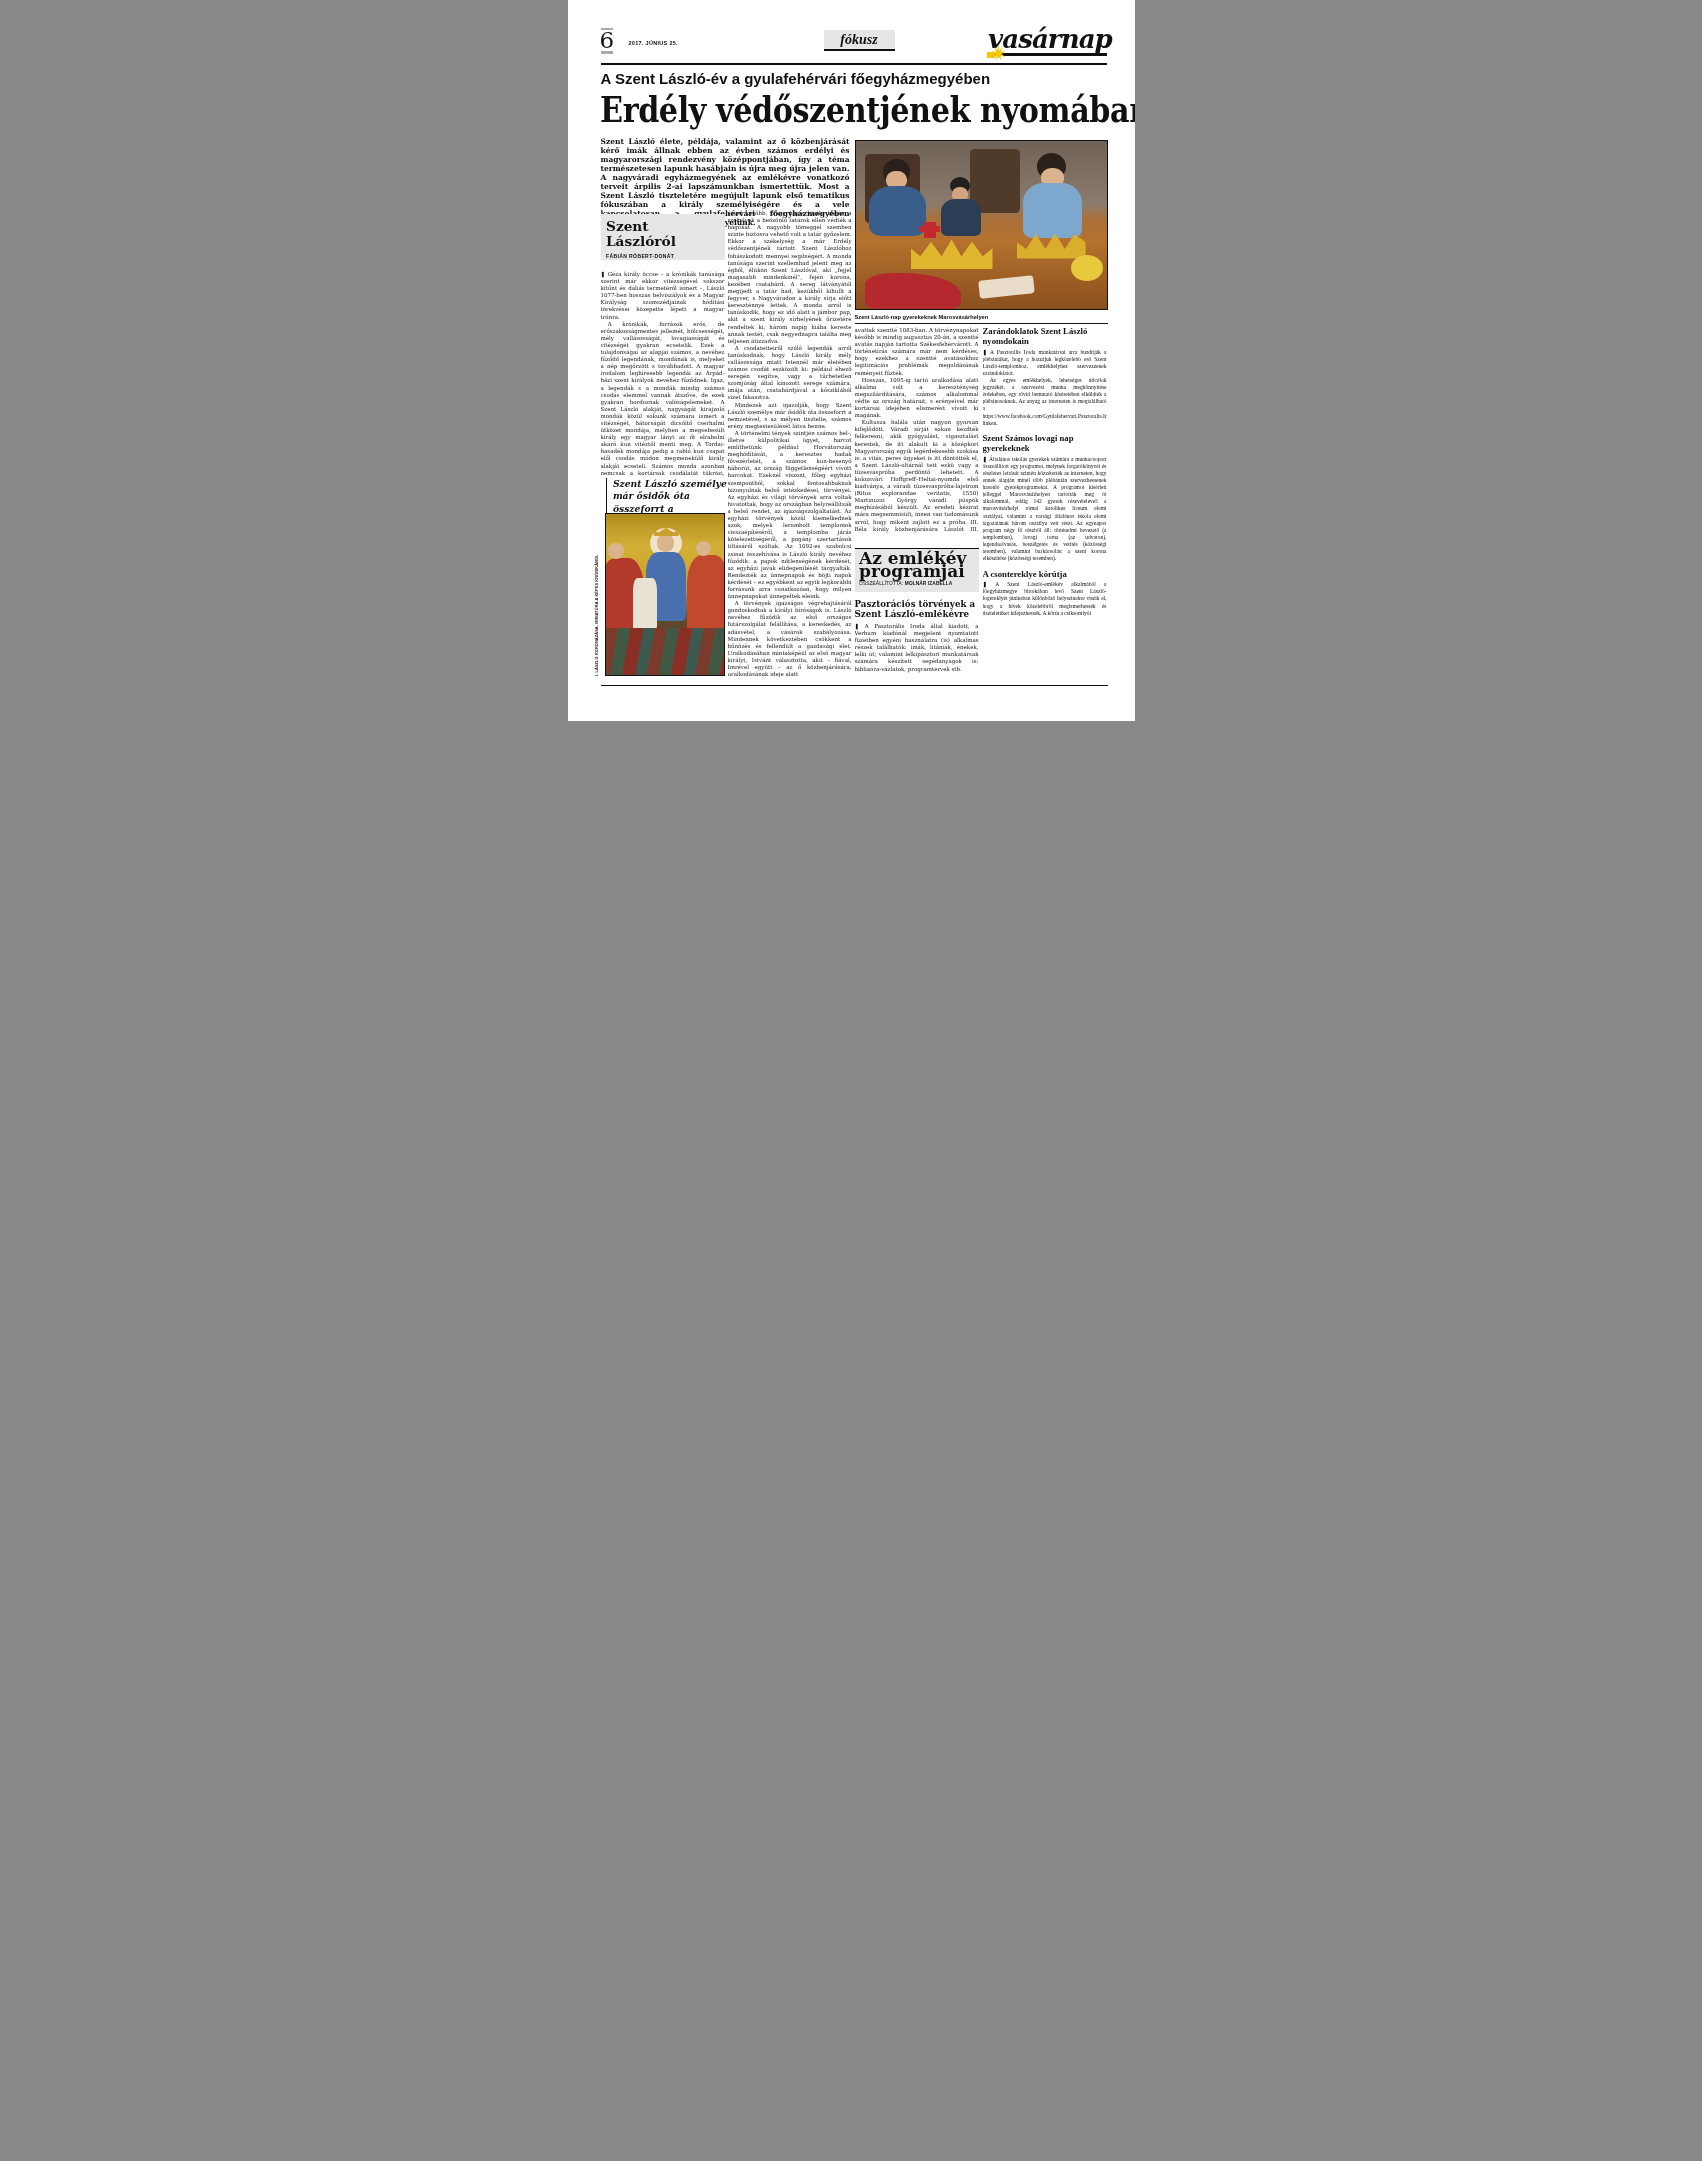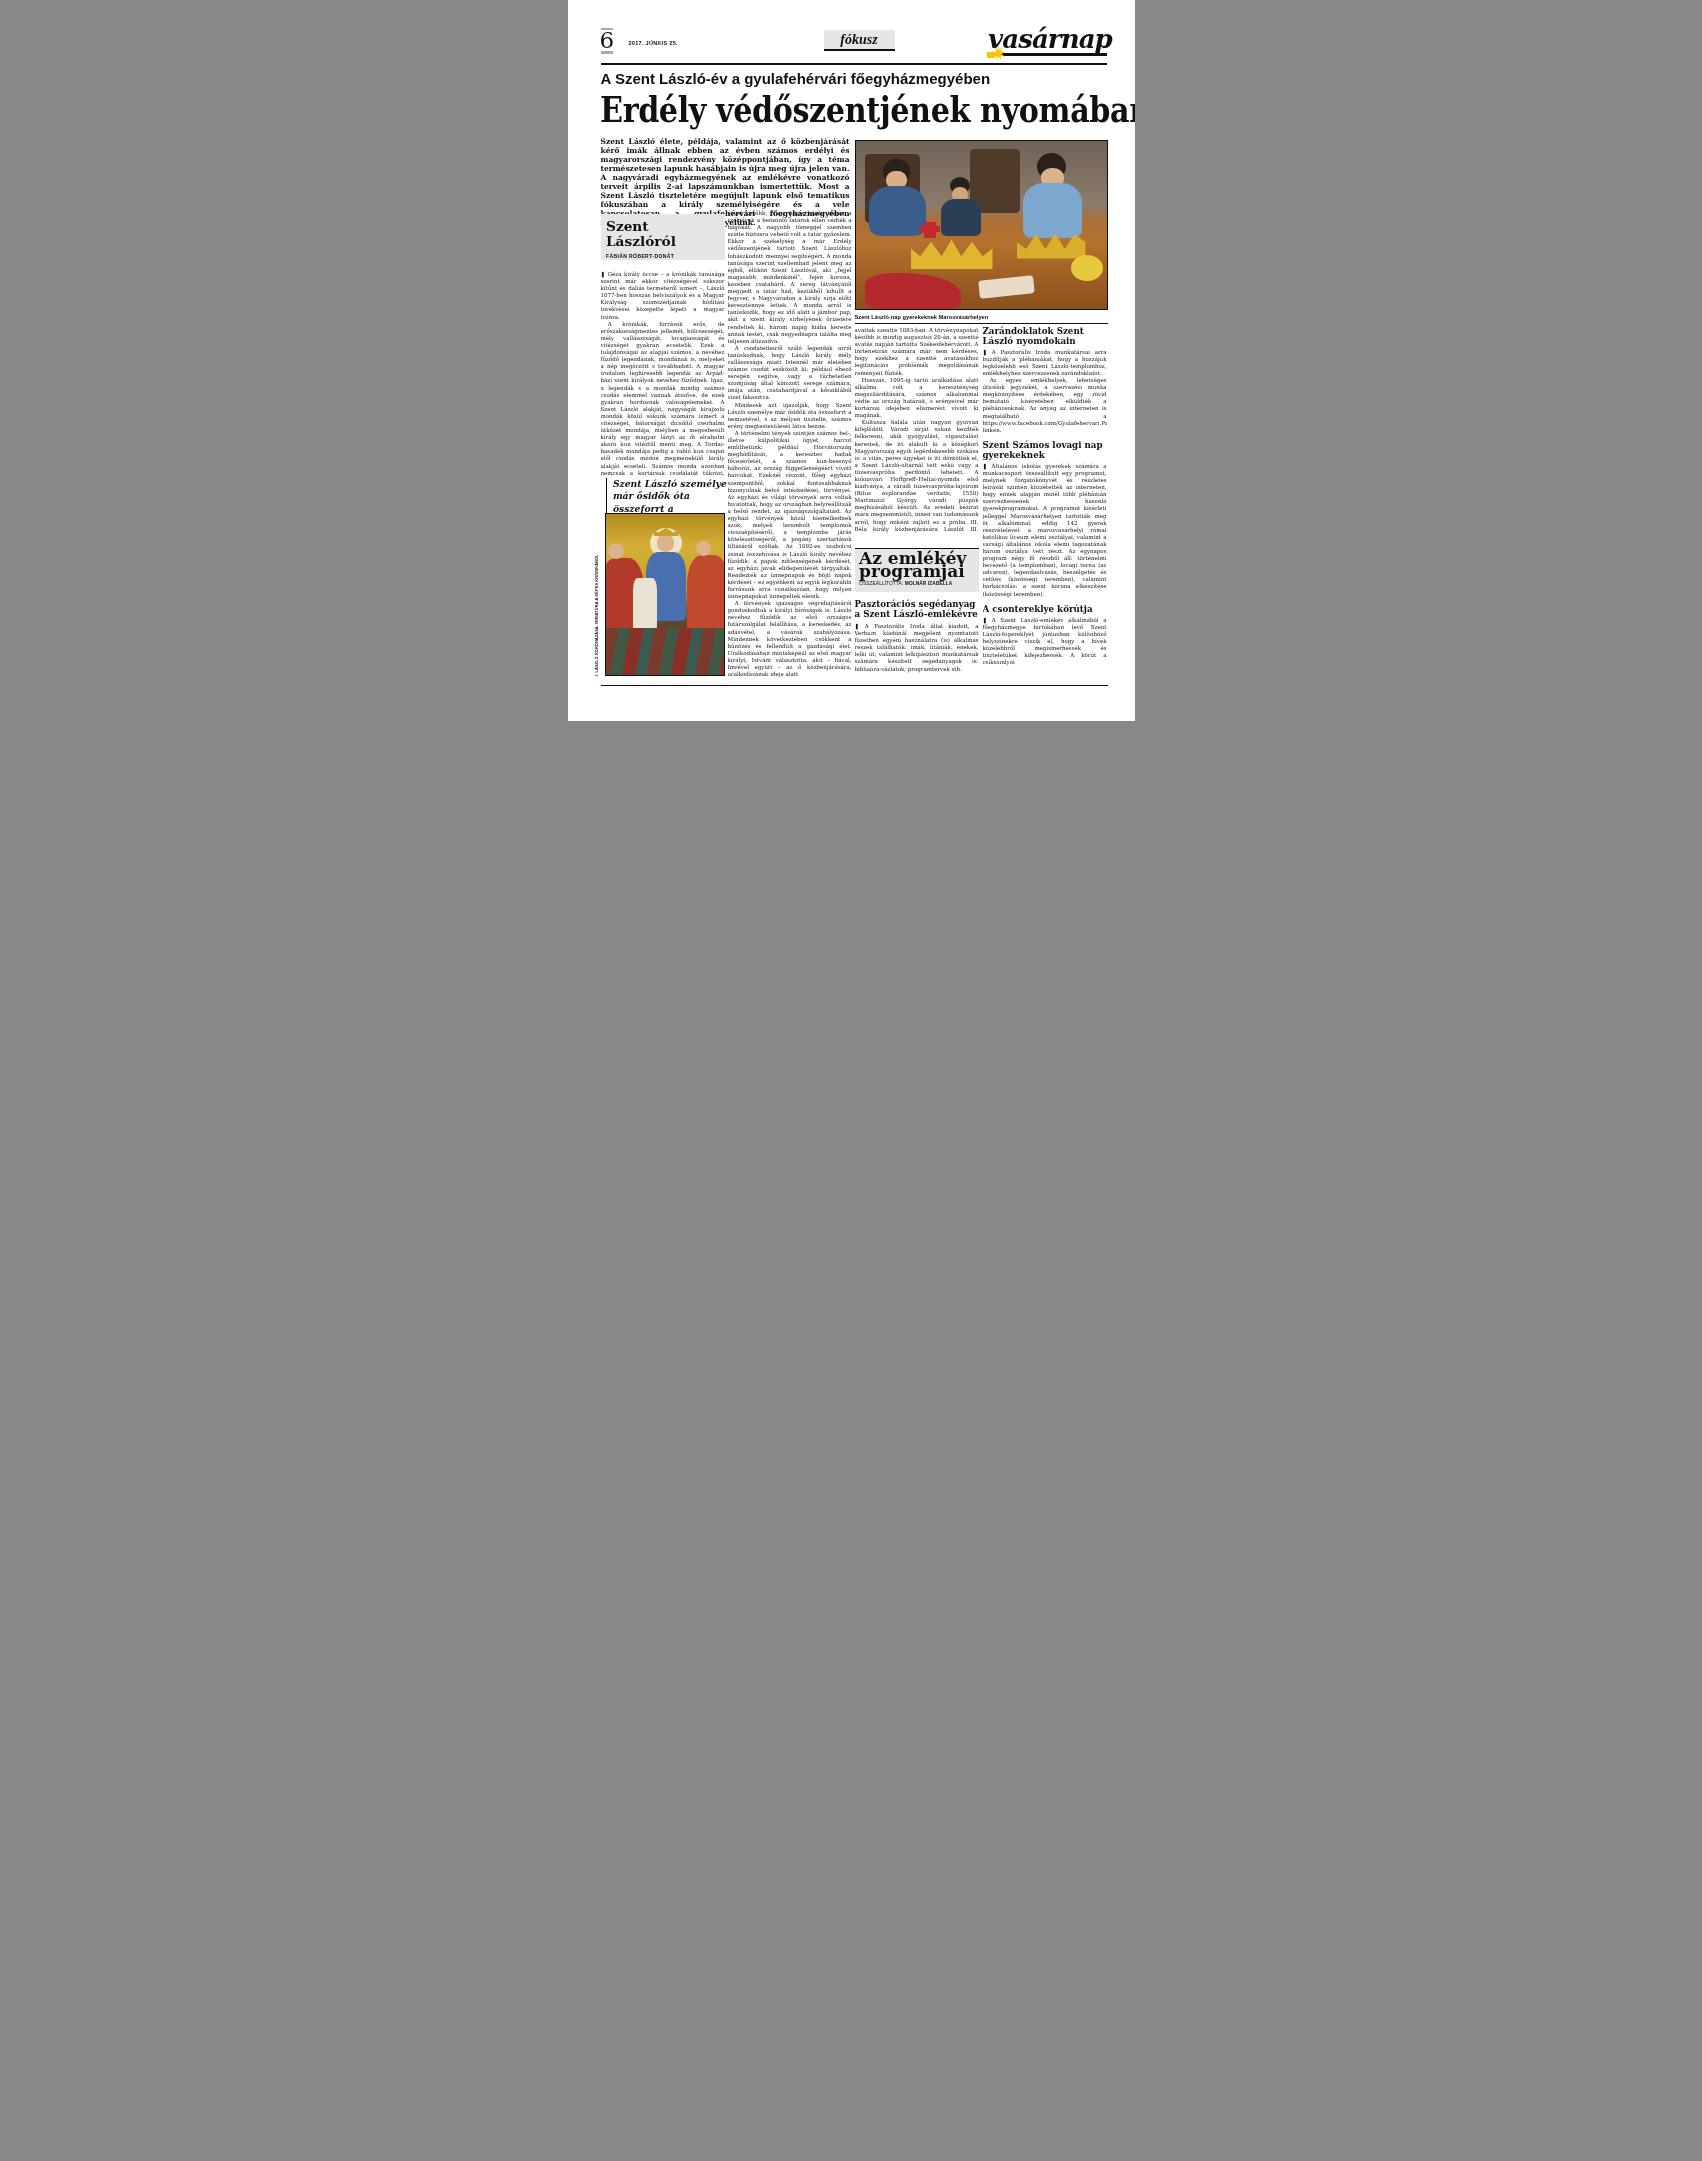--- a/index.html
+++ b/index.html
@@ -56,21 +56,21 @@
   .vcap{position:absolute;left:26.5px;top:513px;height:163px;writing-mode:vertical-rl;
         transform:rotate(180deg);font-family:"Liberation Sans","DejaVu Sans",sans-serif;
         font-weight:bold;font-size:3.9px;letter-spacing:0.1px;text-align:left;}
   
   .progbox{position:absolute;left:287px;top:548px;width:124px;height:44px;background:#e6e6e6;
            border-top:1.4px solid #111;padding:2.7px 4.6px;box-sizing:border-box;}
   .progbox h2{margin:0;font-size:17px;line-height:13.3px;font-weight:bold;}
   .progbox .by{margin-top:2.7px;font-family:"Liberation Sans","DejaVu Sans",sans-serif;font-size:4.8px;letter-spacing:0.1px;}
   .subhead{position:absolute;left:287px;top:599px;width:124px;font-weight:bold;font-size:8.7px;line-height:10px;}
   .rc-head{font-weight:bold;font-size:8.7px;line-height:10px;text-align:left;margin:0 0 2.7px;}
-  .rc-sec{margin-bottom:6.4px;}
+  .rc-sec{margin-bottom:6.4px;font-family:Liberation Serif, serif;}
   .botrule{position:absolute;left:33px;top:685px;width:507px;height:1.4px;background:#111;}
 </style>
 </head>
 <body>
 
 <div class="page">
 
   <div class="pnum-bar" style="top:27.5px"></div>
   <div class="pnum">6</div>
   <div class="pnum-bar" style="top:51px"></div>
@@ -151,21 +151,21 @@
     <p>Hosszas, 1095-ig tartó uralkodása alatt alkalma volt a kereszténység megszilárdítására, számos alkalommal védte az ország határait, s erényeivel már kortársai idejében elismerést vívott ki magának.</p>
     <p>Kultusza halála után nagyon gyorsan kifejlődött. Váradi sírját sokan kezdték felkeresni, akik gyógyulást, vigasztalást kerestek, de itt alakult ki a középkori Magyarország egyik legérdekesebb szokása is: a vitás, peres ügyeket is itt döntötték el, a Szent László-oltárnál tett eskü vagy a tüzesvaspróba perdöntő lehetett. A kolozsvári Hoffgreff–Heltai-nyomda első kiadványa, a váradi tüzesvaspróba-lajstrom (Ritus explorandae veritatis, 1550) Martinuzzi György váradi püspök megbízásából készült. Az eredeti kézirat mára megsemmisült, innen van tudomásunk arról, hogy miként zajlott ez a próba. III. Béla király közbenjárására Lászlót III. Celesztin pápa 1192-ben avatta szentté.</p>
   </div>
   <div class="progbox">
     <h2>Az emlékév programjai</h2>
     <div class="by">
       <span>ÖSSZEÁLLÍTOTTA:</span>
       <b>MOLNÁR IZABELLA</b>
     </div>
   </div>
-  <div class="subhead">Pasztorációs segédanyag a Szent László-emlékévre</div>
+  <div class="subhead">Pasztorációs törvények a Szent László-emlékévre</div>
   <div class="col" style="left:287px;top:623px;height:59px">
     <p>❚ A Pasztorális Iroda által kiadott, a Verbum kiadónál megjelent nyomtatott füzetben egyéni használatra (is) alkalmas részek találhatók: imák, litániák, énekek, lelki út; valamint lelkipásztori munkatársak számára készített segédanyagok is: bibliaóra-vázlatok, programtervek stb.</p>
   </div>
 
   <div class="col" style="left:415px;top:326px;height:358px">
     <div class="rc-sec">
       <h3 class="rc-head">Zarándoklatok Szent László nyomdokain</h3>
       <p>❚ A Pasztorális Iroda munkatársai arra buzdítják a plébániákat, hogy a hozzájuk legközelebb eső Szent László-templomhoz, emlékhelyhez szervezzenek zarándoklatot.</p>
       <p>Az egyes emlékhelyek, lehetséges úticélok jegyzékét, a szervezési munka megkönnyítése érdekében, egy rövid bemutató kíséretében elküldték a plébánosoknak. Az anyag az interneten is megtalálható a https://www.facebook.com/Gyulafehervari.Pasztoralis.Iroda/posts/1346216855444760 linken.</p>
     </div>

